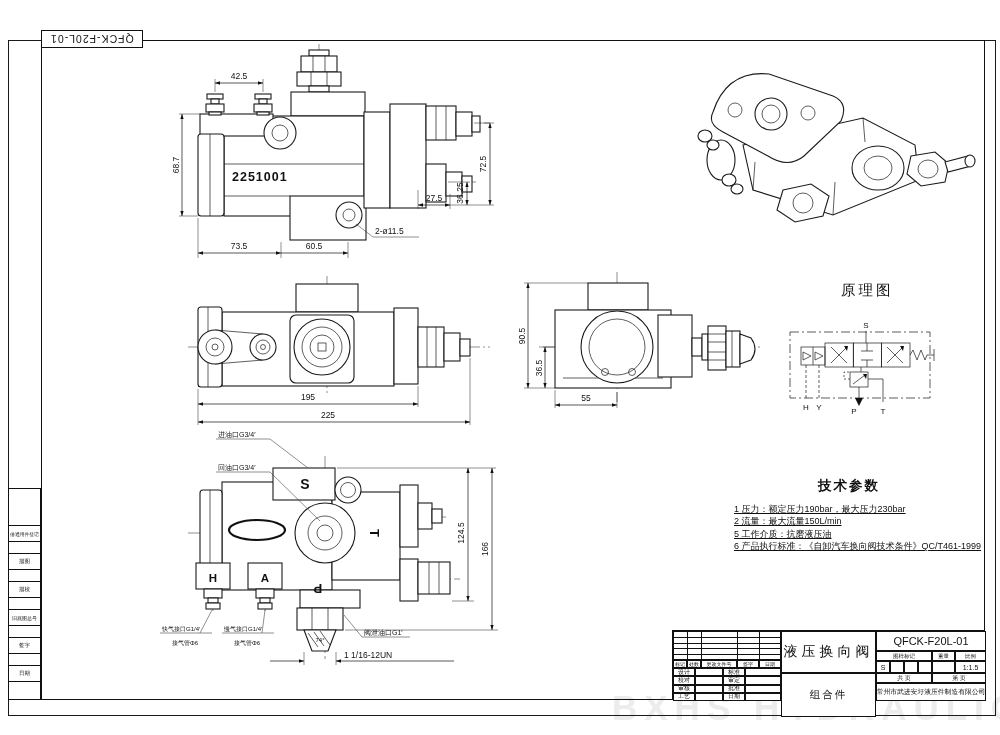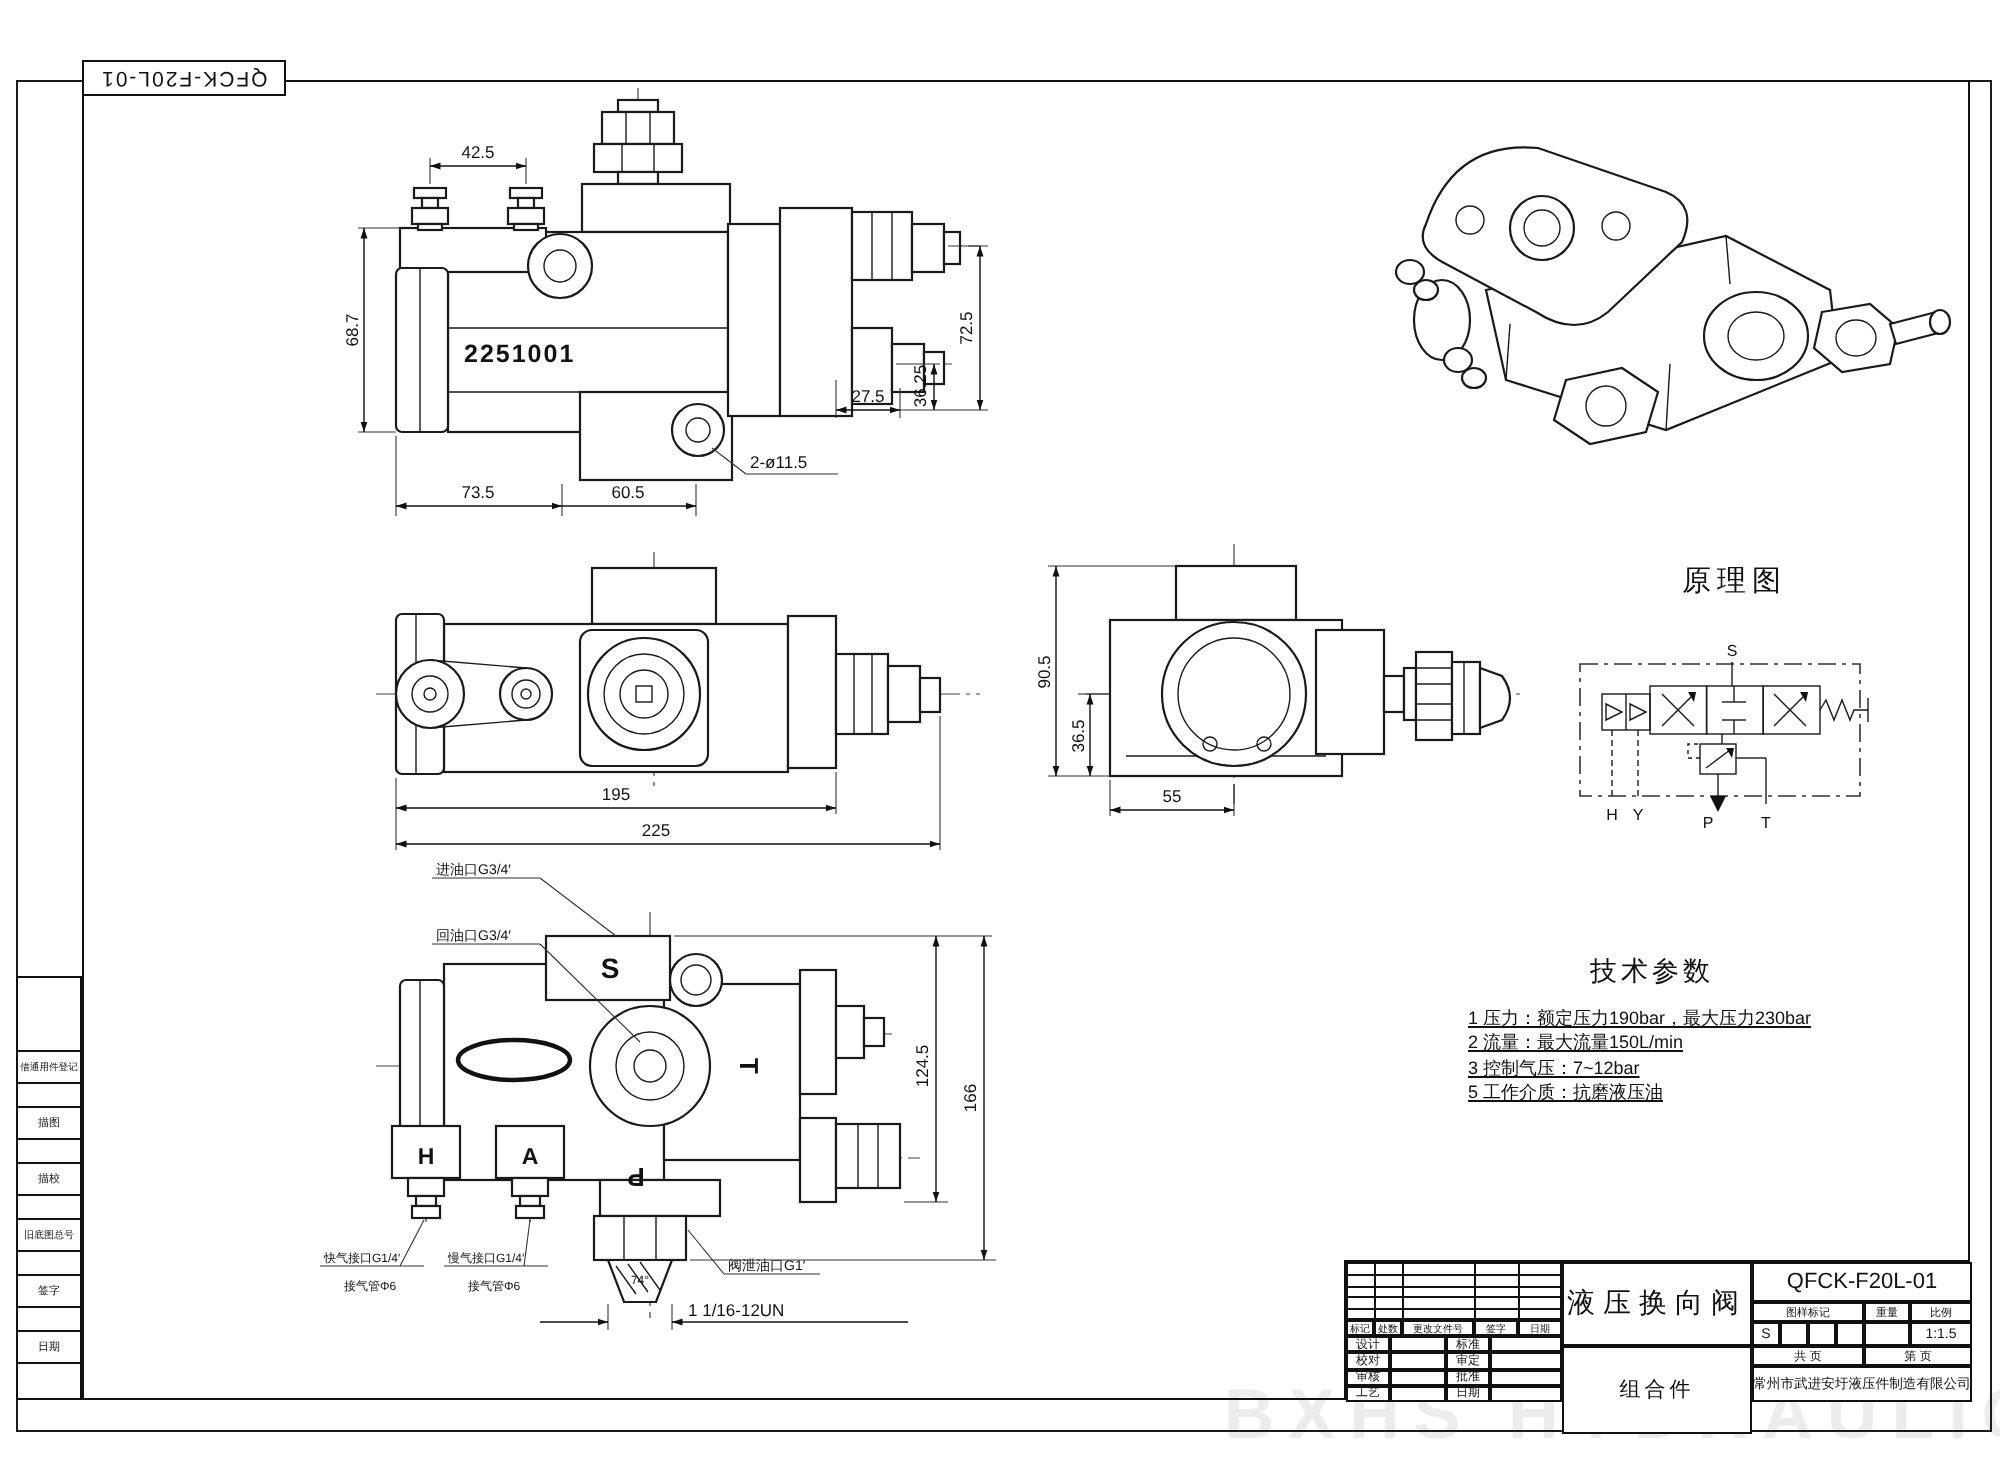--- a/index.html
+++ b/index.html
@@ -400,26 +400,26 @@
       <line class="tl" x1="20" y1="51" x2="20" y2="86" stroke-dasharray="3 2"></line>
       <line class="tl" x1="33" y1="51" x2="33" y2="86" stroke-dasharray="3 2"></line>
       <text x="80" y="14" font-size="8" text-anchor="middle" fill="#111">S</text>
       <text x="20" y="96" font-size="8" text-anchor="middle" fill="#111">H</text>
       <text x="33" y="96" font-size="8" text-anchor="middle" fill="#111">Y</text>
       <text x="68" y="100" font-size="8" text-anchor="middle" fill="#111">P</text>
       <text x="97" y="100" font-size="8" text-anchor="middle" fill="#111">T</text>
     </g>
   </svg>
 
-  <div class="abs tech-title" style="left:795px;top:477px;">技术参数</div>
+  <div class="abs tech-title" style="left:818px;top:477px;font-weight:bold;">技术参数</div>
   <div class="abs tech-list" style="left:734px;top:503px;text-decoration:underline;">
     <div>1 压力：额定压力190bar，最大压力230bar</div>
     <div>2 流量：最大流量150L/min</div>
-    <div>3 控制气压：7~12bar</div>
     <div>5 工作介质：抗磨液压油</div>
+    <div>6 产品执行标准：《自卸汽车换向阀技术条件》QC/T461-1999</div>
   </div>
 
   <div class="abs tb" style="left:672px;top:630px;width:313px;height:70px;">
 
     <div class="cell" style="left:0;top:0;width:108px;height:29px;"></div>
     <div class="hline" style="left:0;top:5.8px;width:108px;"></div>
     <div class="hline" style="left:0;top:11.6px;width:108px;"></div>
     <div class="hline" style="left:0;top:17.4px;width:108px;"></div>
     <div class="hline" style="left:0;top:23.2px;width:108px;"></div>
     <div class="vline" style="left:14px;top:0;height:29px;"></div>

